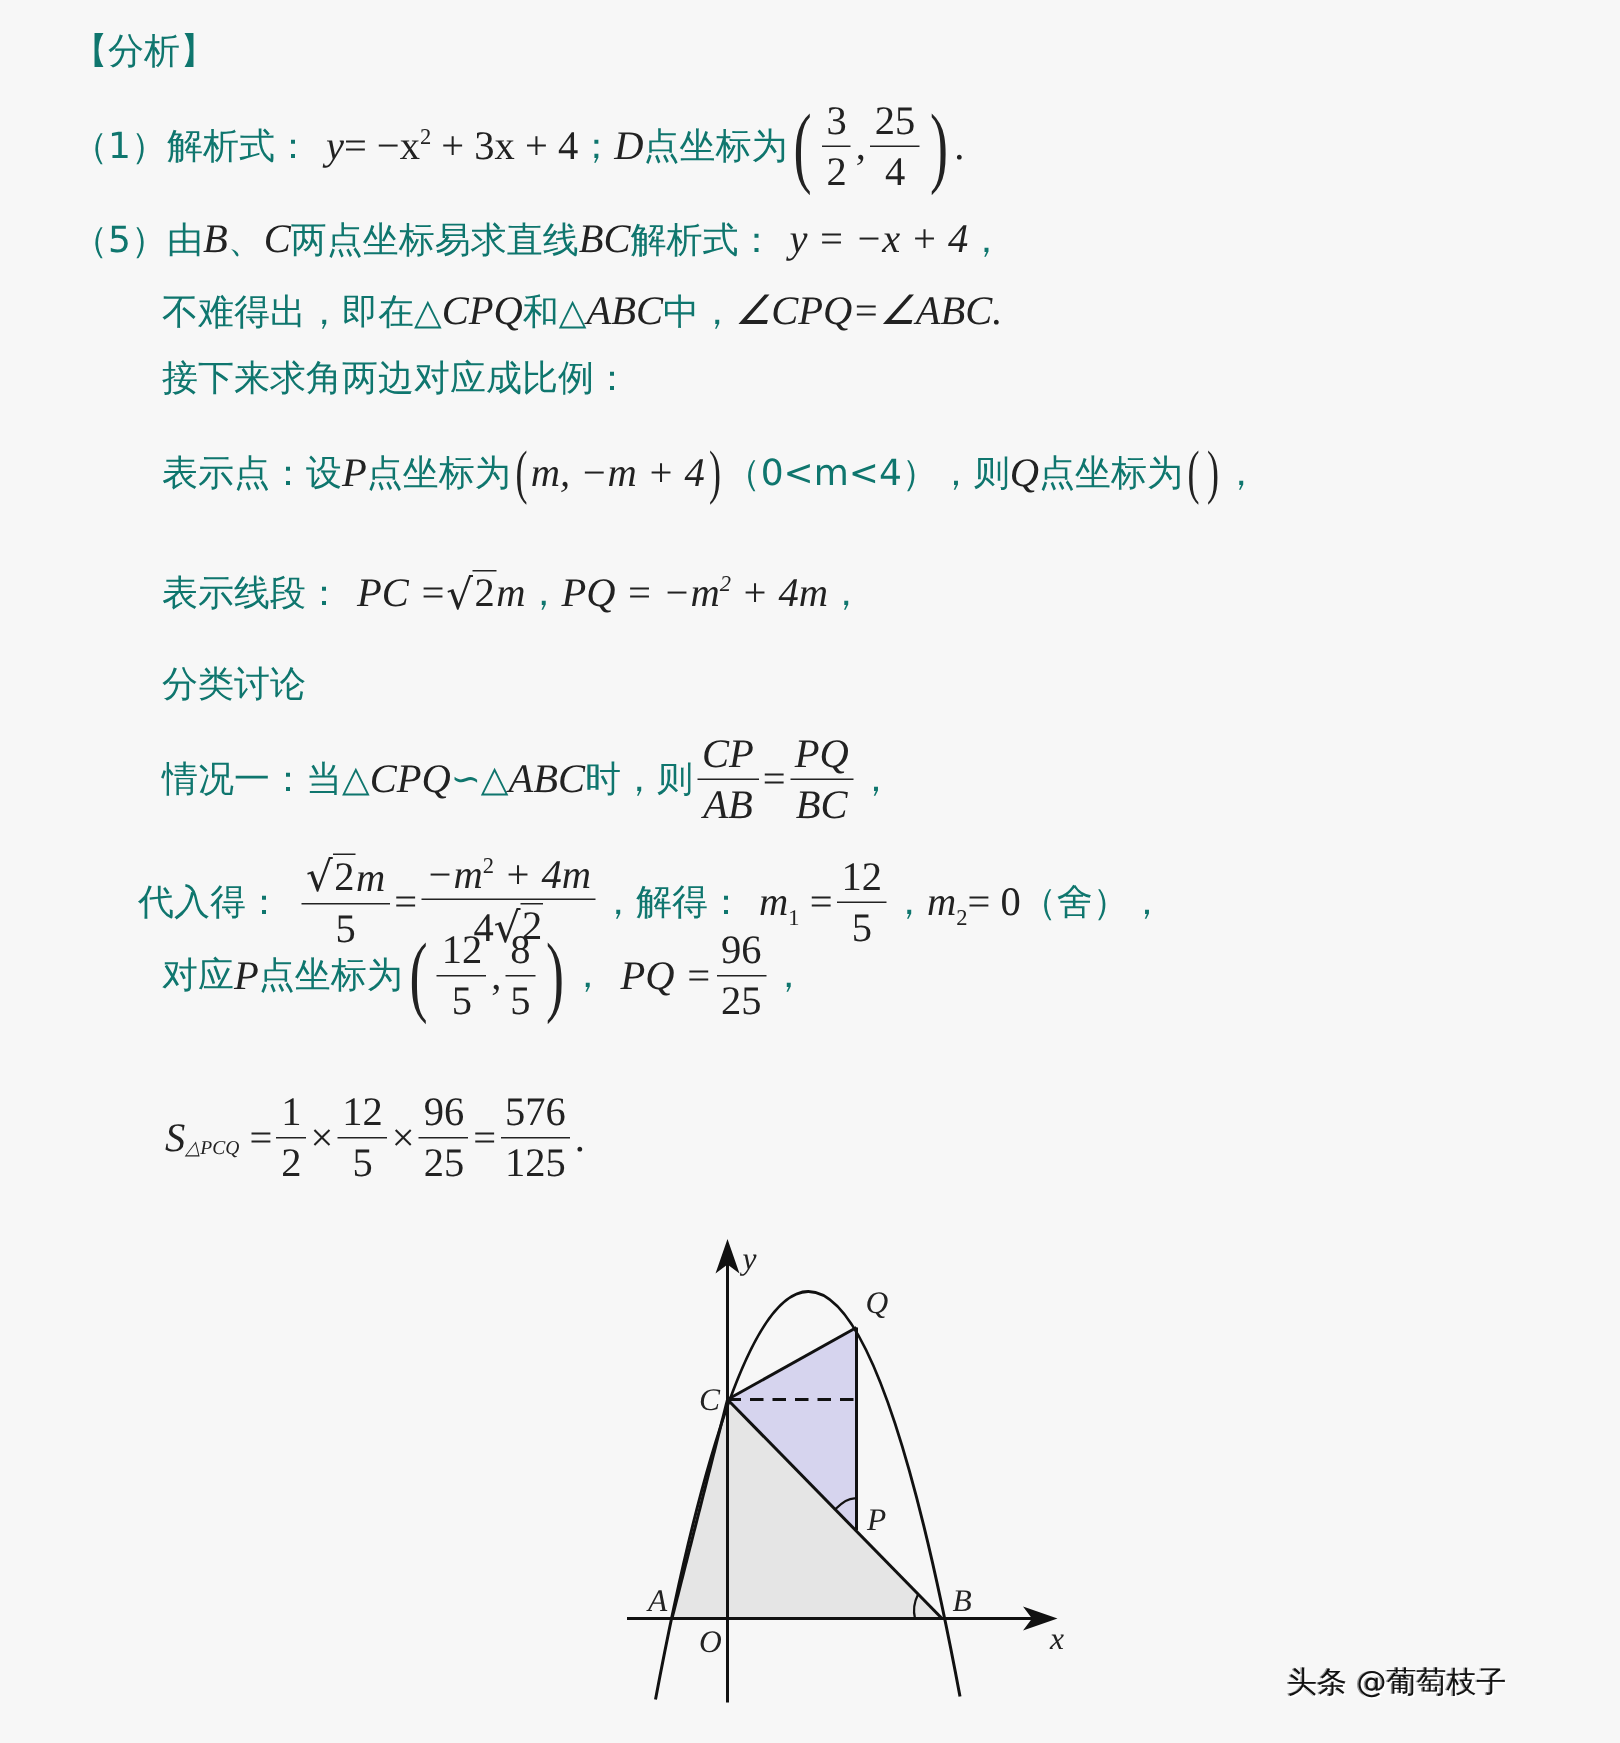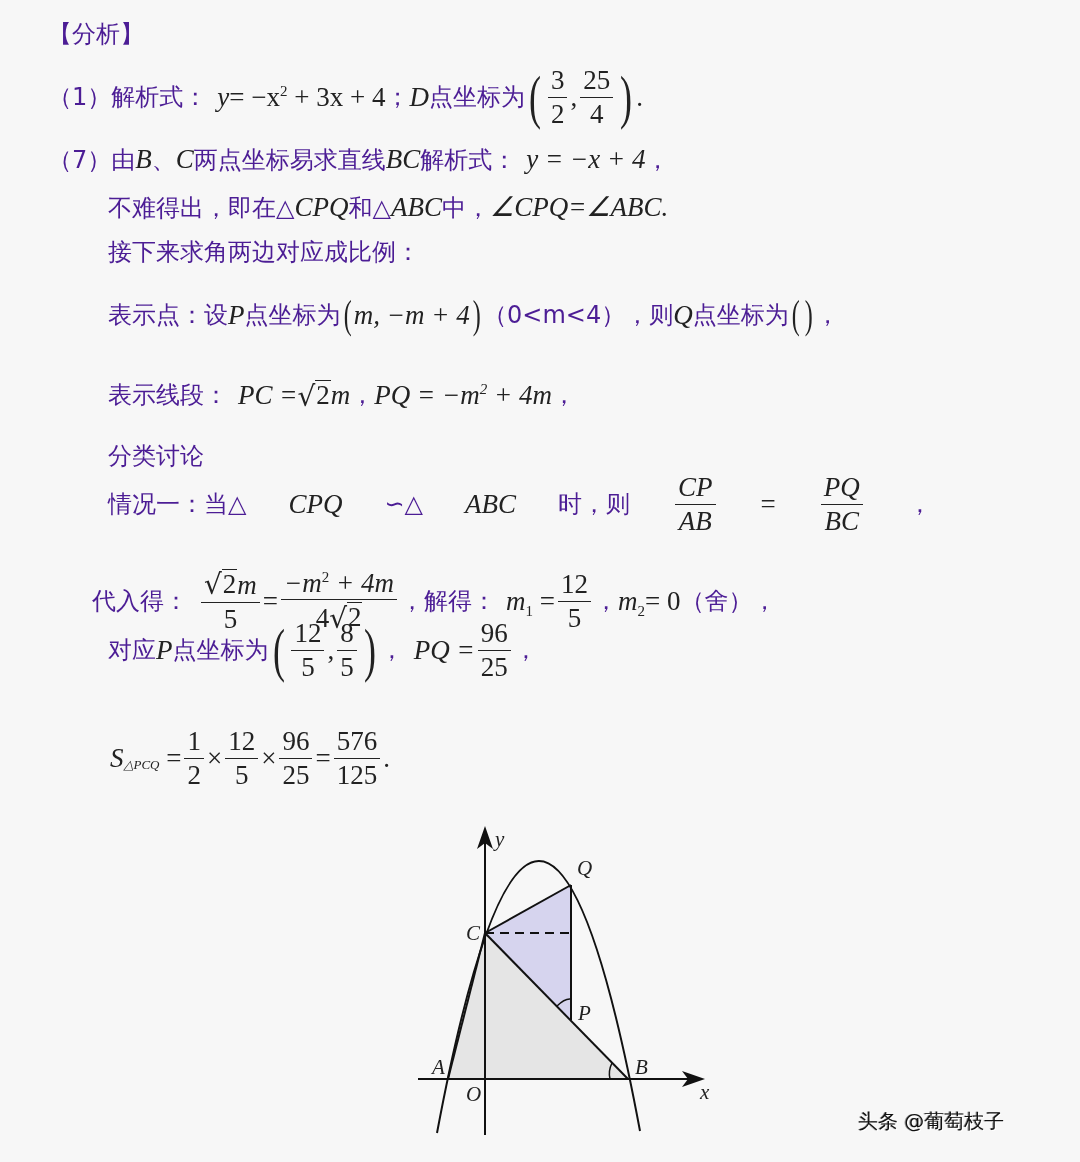--- a/index.html
+++ b/index.html
@@ -3,21 +3,21 @@
 <meta charset="utf-8">
 <style>
   html, body { margin:0; padding:0; }
   body {
     width:1080px; height:1162px; background:#f7f7f7; position:relative; overflow:hidden;
     font-family:"DejaVu Serif", serif; color:#222;
   }
   .line { position:absolute; font-size:25px; white-space:nowrap; line-height:1; display:flex; align-items:center; }
   .m { font-family:"Liberation Serif", serif; font-size:27px; }
   .i { font-style:italic; font-family:"Liberation Serif", serif; font-size:27px; }
-  .cn { font-family:"DejaVu Sans", sans-serif; font-size:24px; color:#4c1d95; }
+  .cn { font-family:"DejaVu Sans", sans-serif; font-size:24px; color:#0f766e; }
   sup { font-size:15px; vertical-align:super; line-height:0; }
   sub { font-size:15px; vertical-align:sub; line-height:0; }
   .frac { display:inline-flex; flex-direction:column; align-items:center; vertical-align:middle; margin:0 3px; font-family:"Liberation Serif", serif; font-size:27px; }
   .frac .num { padding:0 3px 2px; border-bottom:1.5px solid #222; line-height:1.05; }
   .frac .den { padding:2px 3px 0; line-height:1.05; }
   .paren { font-family:"Liberation Serif", serif; font-size:60px; font-weight:100; transform:scaleX(0.6); display:inline-block; line-height:1; color:#222; }
   .paren-s { font-family:"Liberation Serif", serif; font-size:40px; transform:scaleX(0.6); display:inline-block; line-height:1; }
   .sqrt { display:inline-flex; align-items:flex-end; }
   .sqrt .rad { font-size:28px; font-family:"DejaVu Serif", serif; }
   .sqrt .arg { border-top:1.5px solid #222; padding:0 1px; line-height:1.1; }
@@ -47,21 +47,21 @@
   <span class="m">,</span>
   <span class="frac">
       <span class="num">25</span>
       <span class="den">4</span>
     </span>
   <span class="paren">)</span>
   <span class="m">.</span>
 </div>
 
 <div class="line" style="left:48px;top:146px;">
-  <span class="cn">（7）由 </span>
+  <span class="cn">（5）由 </span>
   <span class="i">B</span>
   <span class="cn">、</span>
   <span class="i">C</span>
   <span class="cn"> 两点坐标易求直线 </span>
   <span class="i">BC</span>
   <span class="cn"> 解析式：</span>
   <span class="sp"></span>
   <span class="i">y = −x + 4</span>
   <span class="cn">，</span>
 </div>
@@ -102,21 +102,21 @@
       <span class="arg">2</span>
     </span>
   <span class="i">m</span>
   <span class="cn">，</span>
   <span class="i"><span>PQ = −m</span><sup>2</sup><span> + 4m</span></span>
   <span class="cn">，</span>
 </div>
 
 <div class="line cn" style="left:108px;top:444px;">分类讨论</div>
 
-<div class="line" style="left:108px;top:473px;height:62px;gap:42px;">
+<div class="line" style="left:108px;top:488px;height:62px;">
   <span class="cn">情况一：当△</span>
   <span class="i">CPQ</span>
   <span class="cn">∽△</span>
   <span class="i">ABC</span>
   <span class="cn"> 时，则</span>
   <span class="frac" style="font-style:italic">
       <span class="num">CP</span>
       <span class="den">AB</span>
     </span>
   <span class="m">=</span>

